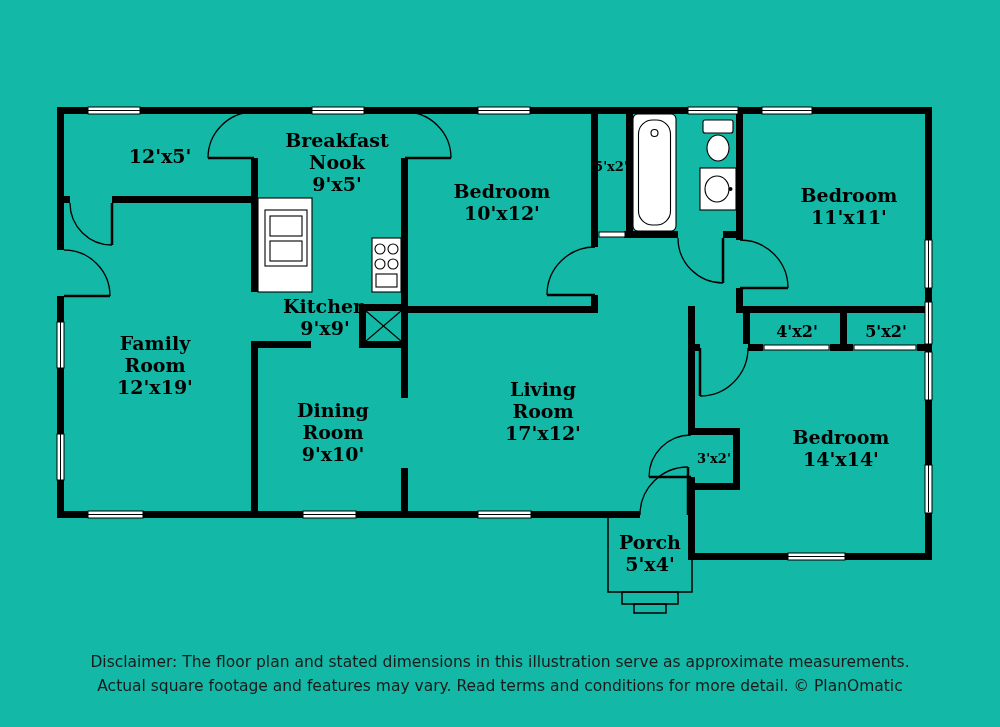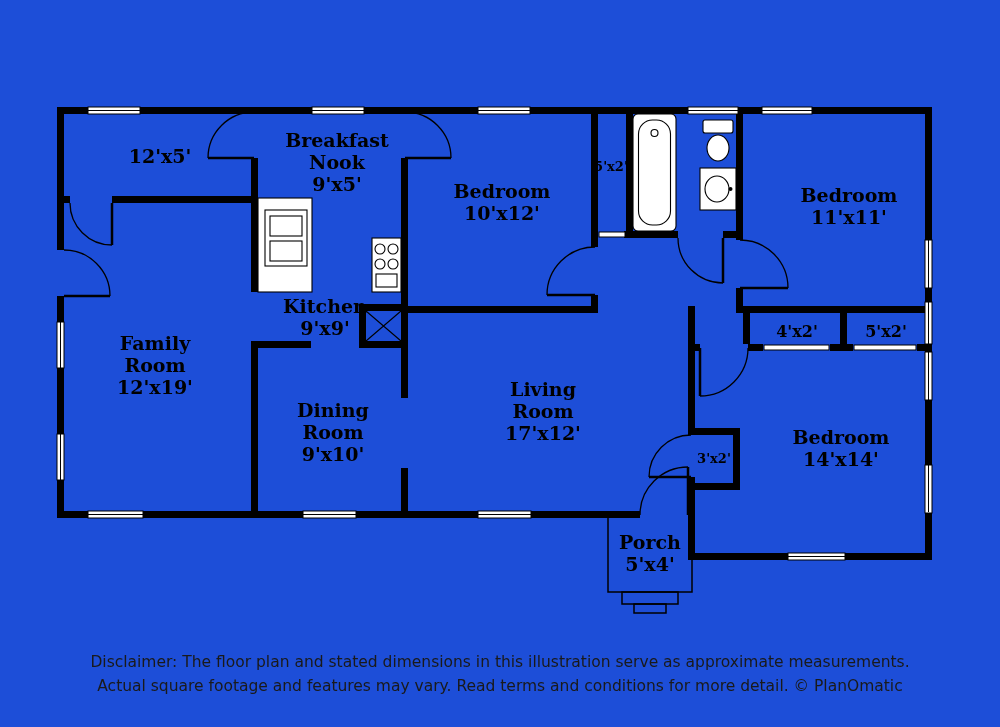--- a/index.html
+++ b/index.html
@@ -1,16 +1,16 @@
 <!DOCTYPE html>
 <html><head>
 <meta charset="utf-8">
 <style>
   html,body{margin:0;padding:0;background:#ffffff;}
-  #stage{position:relative;width:1000px;height:727px;background:#1d4ed8;overflow:hidden;}
+  #stage{position:relative;width:1000px;height:727px;background:#14b8a6;overflow:hidden;}
   svg{display:block;}
   .wall{fill:#000000;stroke:none;}
   .win{fill:#ffffff;stroke:#000000;stroke-width:1;}
   .winline{stroke:#000000;stroke-width:1;}
   .arc{fill:none;stroke:#000000;stroke-width:1.3;}
   .leaf{stroke:#000000;stroke-width:2.5;}
   .fx{fill:#ffffff;stroke:#000000;stroke-width:1.1;}
   .fxl{fill:none;stroke:#000000;stroke-width:1.1;}
   .thin{fill:none;stroke:#000000;stroke-width:1.5;}
   .lbl,.lbl-md,.lbl-sm,.disc{text-anchor:middle;}

